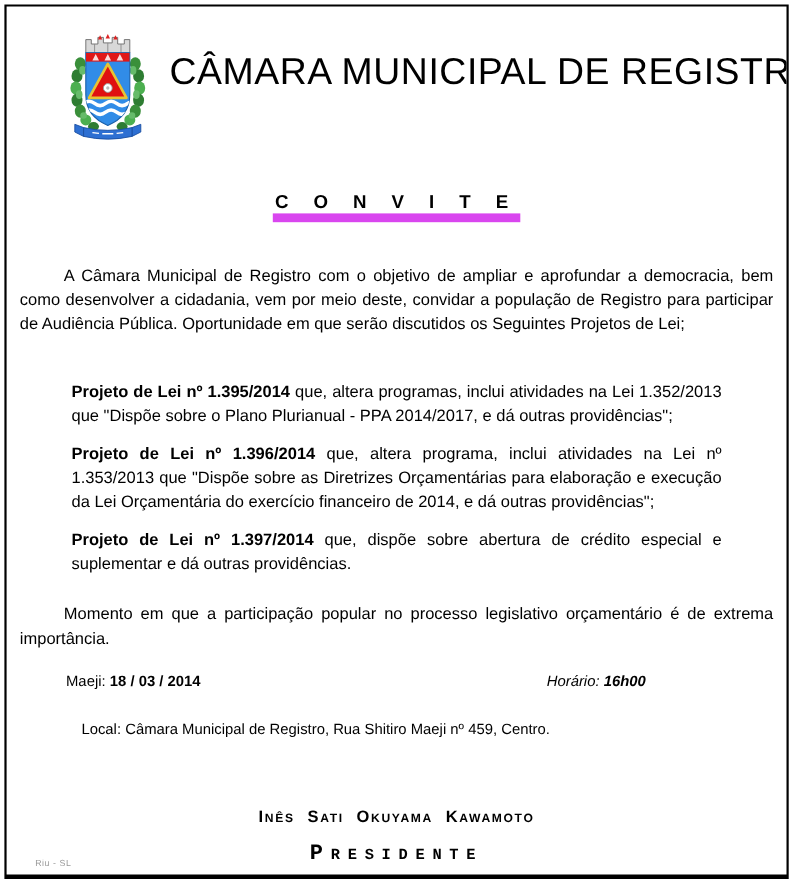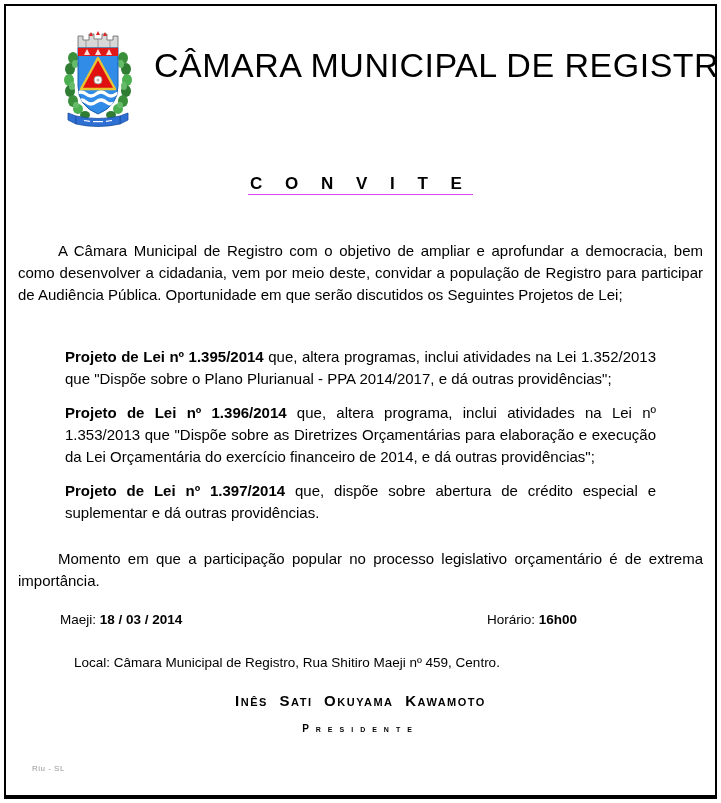--- a/index.html
+++ b/index.html
@@ -26,47 +26,48 @@
     font-size: 34px; font-weight: 400; letter-spacing: 0.5px;
     text-align: center; white-space: nowrap;
   }
   
   .convite {
     margin-top: 160px;
     text-align: center;
   }
   .convite span {
     font-size: 17px; font-weight: 700; letter-spacing: 9px;
-    border-bottom: 1px solid #d946ef;
+    border-bottom: 8px solid #d946ef;
     padding: 0 2px 1px 2px;
   }
   
   .body-text { font-size: 15px; line-height: 22px; text-align: justify; }
   .intro { margin-top: 46px; text-indent: 40px; }
   .projects { margin: 40px 47px 0 47px; }
   .projects p { margin-bottom: 12px; text-align: justify; }
   .projects .lead { font-weight: 700; }
   .closing { margin-top: 24px; text-indent: 40px; }
   .schedule { position: relative; margin-top: 17px; margin-left: 42px; font-size: 13.5px; line-height: 22px; height: 22px; }
-  .schedule .time-group { position: absolute; left: 427px; top: 0; white-space: nowrap; }
+  .schedule .time-group { position: absolute; left: 437px; top: 0; white-space: nowrap; font-style: italic; }
   .schedule b { font-weight: 700; margin-top: 29px; }
   .location { margin-top: 21px; margin-left: 56px; font-size: 13.5px; line-height: 22px; }
   
   .sig-name {
-    margin-top: 18px; text-align: center;
+    margin-top: 60px; text-align: center;
     font-size: 15px; font-weight: 700; font-variant: small-caps;
     letter-spacing: 1.5px; word-spacing: 6px;
   }
   .sig-role {
     margin-top: 14px; text-align: center;
-    font-size: 10px; font-weight: 700; font-variant: small-caps;
+    font-size: 20px; font-weight: 700; font-variant: small-caps;
     letter-spacing: 7px;
+    font-family: Liberation Mono, monospace;
   }
   .footnote {
-    position: absolute; left: 26px; bottom: 22px;
+    position: absolute; left: 26px; bottom: 6px;
     font-size: 8px; color: #999; letter-spacing: 0.5px;
   }
 </style>
 </head>
 <body>
 
 <div class="page">
 
   <div class="logo-wrap">
     <svg width="72" height="100" viewBox="0 0 72 100" xmlns="http://www.w3.org/2000/svg">

